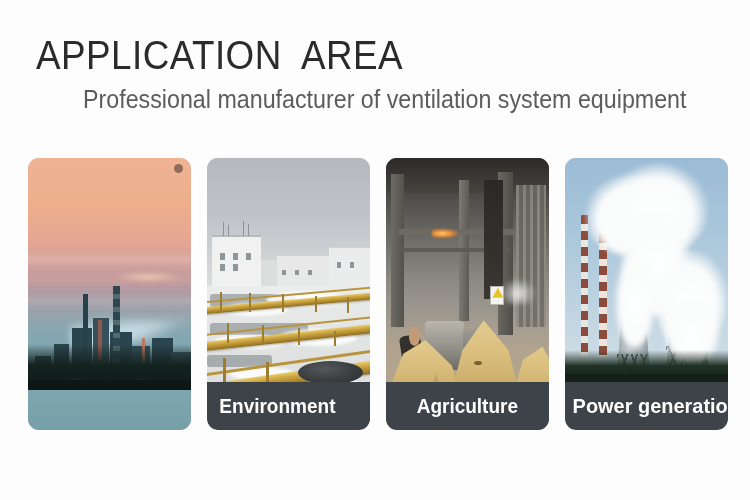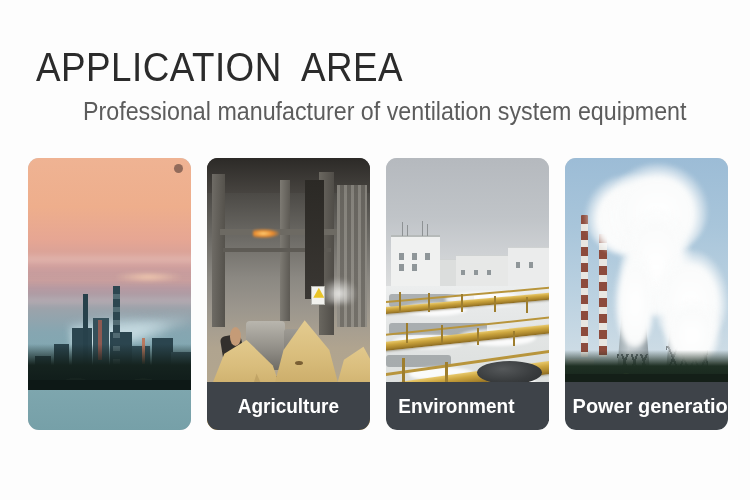--- a/index.html
+++ b/index.html
@@ -18,21 +18,21 @@
 
   .page {
     position: absolute;
     inset: 0;
     background: #fdfdfd;
   }
 
   
   .header {
     position: absolute;
-    left: 0; top: 12px;
+    left: 0; top: 0;
     width: 620px;
     height: 140px;
   }
 
   .page-title {
     position: absolute;
     left: 36px;
     top: 32px;
     font-family: "Liberation Sans Narrow", "Liberation Sans", sans-serif;
     font-size: 40px;
@@ -489,57 +489,20 @@
           <div class="c1-hi2"></div>
         </div>
         <div class="c1-trees"></div>
         <div class="c1-ground"></div>
       </div>
       <div class="watermark-dot"></div>
     </div>
 
     <div class="card">
       <div class="photo">
-        <div class="c3-bg"></div>
-        <div class="c3-beam c3-beam-top"></div>
-        <div class="c3-beam c3-col-l"></div>
-        <div class="c3-beam c3-col-m"></div>
-        <div class="c3-beam c3-col-r"></div>
-        <div class="c3-beam c3-xbeam"></div>
-        <div class="c3-beam c3-xbeam2"></div>
-        <div class="c3-beam c3-dark-wall"></div>
-        <div class="c3-pipes"></div>
-        <div class="c3-spark"></div>
-        <div class="c3-steam"></div>
-        <div class="c3-hazard">
-            <i></i>
-          </div>
-        <div class="c3-tank"></div>
-        <div class="c3-tank2"></div>
-
-        <div class="c3-worker-body"></div>
-        <div class="c3-worker-head"></div>
-        <div class="c3-worker-arm"></div>
-        <div class="c3-shovel"></div>
-
-        <div class="c3-pile c3-pile-a"></div>
-        <div class="c3-pile c3-pile-b"></div>
-        <div class="c3-pile c3-pile-c"></div>
-        <div class="c3-pile-shade"></div>
-        <div class="c3-speck" style="left:18%; bottom:16%; width:7px; height:4px"></div>
-        <div class="c3-speck" style="left:54%; bottom:24%; width:8px; height:4px"></div>
-        <div class="c3-speck" style="left:36%; bottom:10%; width:6px; height:3px"></div>
-      </div>
-      <div class="card-label center">
-        <span class="card-label-text">Agriculture</span>
-      </div>
-    </div>
-
-    <div class="card">
-      <div class="photo">
         <div class="c2-sky"></div>
 
         <div class="c2-buildings">
           <div class="c2-bld c2-bld-a"></div>
           <div class="c2-bld c2-bld-b"></div>
           <div class="c2-bld c2-bld-c"></div>
           <div class="c2-bld c2-bld-d"></div>
           <div class="c2-roofrail" style="top:20%"></div>
           <div class="c2-ant" style="left:10%; top:2%; height:20%"></div>
           <div class="c2-ant" style="left:13%; top:6%; height:16%"></div>
@@ -594,20 +557,57 @@
           <div class="c2-pipe" style="left:66%; top:62%; width:6px; height:18%"></div>
 
           <div class="c2-sludge" style="left:56%; top:52%; width:40%; height:16%"></div>
           <div class="c2-sludge" style="left:30%; top:72%; width:36%; height:17%"></div>
           <div class="c2-sludge" style="left:0%;  top:80%; width:26%; height:16%"></div>
           <div class="c2-sludge" style="left:72%; top:78%; width:34%; height:18%"></div>
         </div>
       </div>
       <div class="card-label">
         <span class="card-label-text">Environment</span>
+      </div>
+    </div>
+
+    <div class="card">
+      <div class="photo">
+        <div class="c3-bg"></div>
+        <div class="c3-beam c3-beam-top"></div>
+        <div class="c3-beam c3-col-l"></div>
+        <div class="c3-beam c3-col-m"></div>
+        <div class="c3-beam c3-col-r"></div>
+        <div class="c3-beam c3-xbeam"></div>
+        <div class="c3-beam c3-xbeam2"></div>
+        <div class="c3-beam c3-dark-wall"></div>
+        <div class="c3-pipes"></div>
+        <div class="c3-spark"></div>
+        <div class="c3-steam"></div>
+        <div class="c3-hazard">
+            <i></i>
+          </div>
+        <div class="c3-tank"></div>
+        <div class="c3-tank2"></div>
+
+        <div class="c3-worker-body"></div>
+        <div class="c3-worker-head"></div>
+        <div class="c3-worker-arm"></div>
+        <div class="c3-shovel"></div>
+
+        <div class="c3-pile c3-pile-a"></div>
+        <div class="c3-pile c3-pile-b"></div>
+        <div class="c3-pile c3-pile-c"></div>
+        <div class="c3-pile-shade"></div>
+        <div class="c3-speck" style="left:18%; bottom:16%; width:7px; height:4px"></div>
+        <div class="c3-speck" style="left:54%; bottom:24%; width:8px; height:4px"></div>
+        <div class="c3-speck" style="left:36%; bottom:10%; width:6px; height:3px"></div>
+      </div>
+      <div class="card-label center">
+        <span class="card-label-text">Agriculture</span>
       </div>
     </div>
 
     <div class="card">
       <div class="photo">
         <div class="c4-sky"></div>
         <div class="c4-chimney c4-ch1"></div>
         <div class="c4-chimney c4-ch2"></div>
         <div class="c4-tower c4-t1"></div>
         <div class="c4-tower c4-t2"></div>

